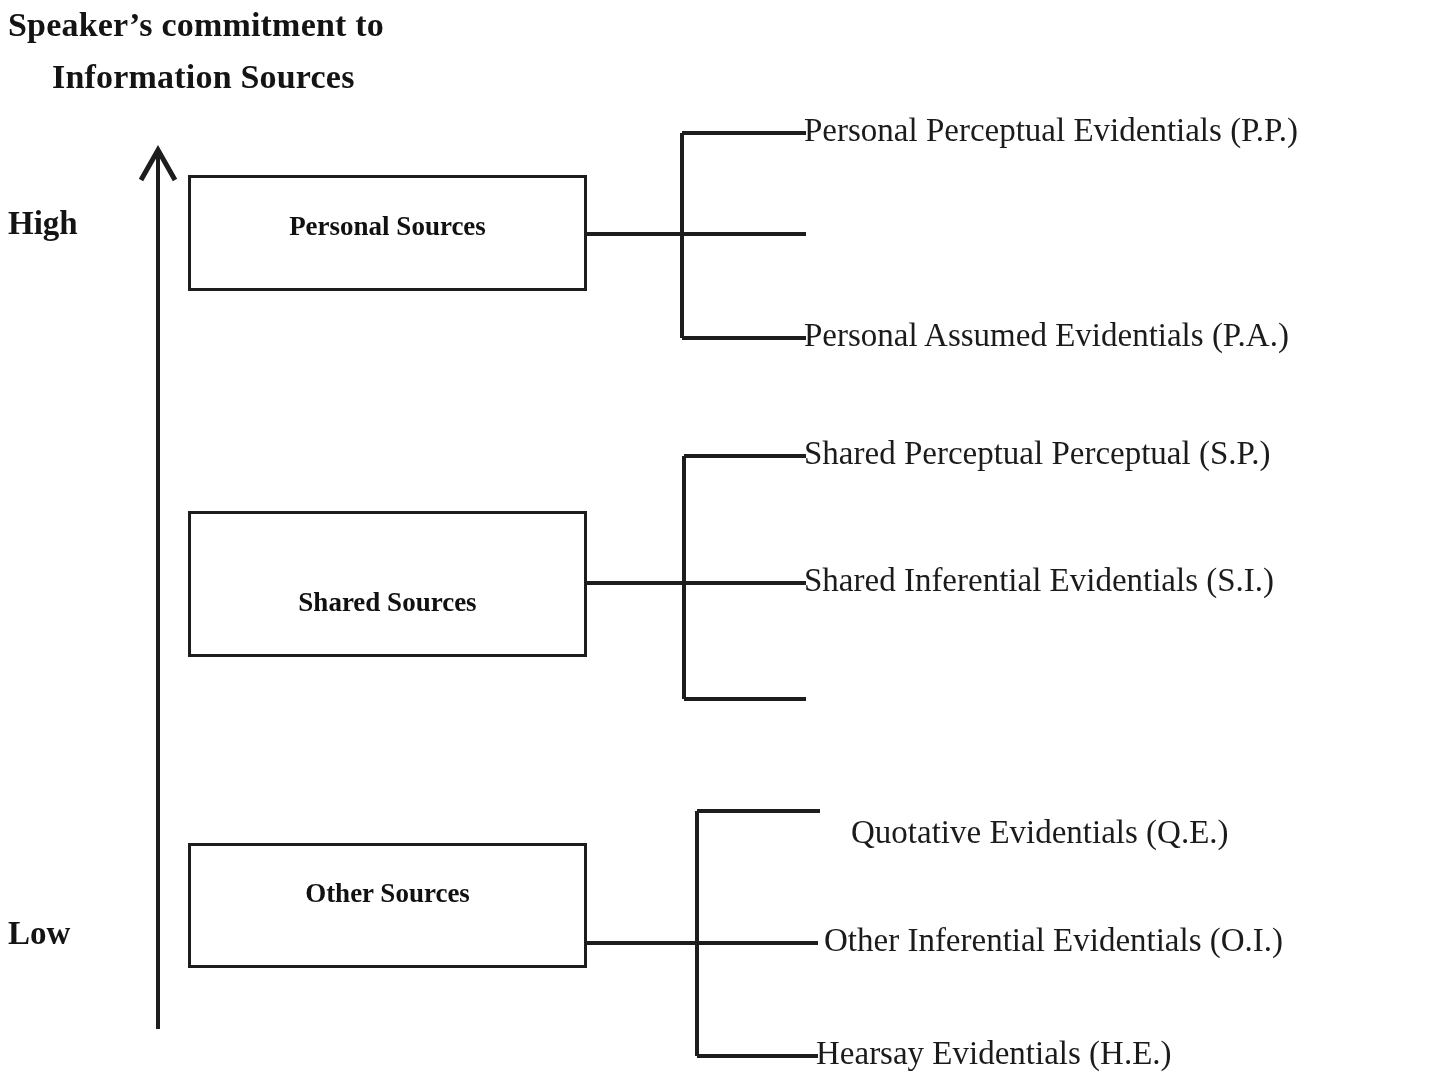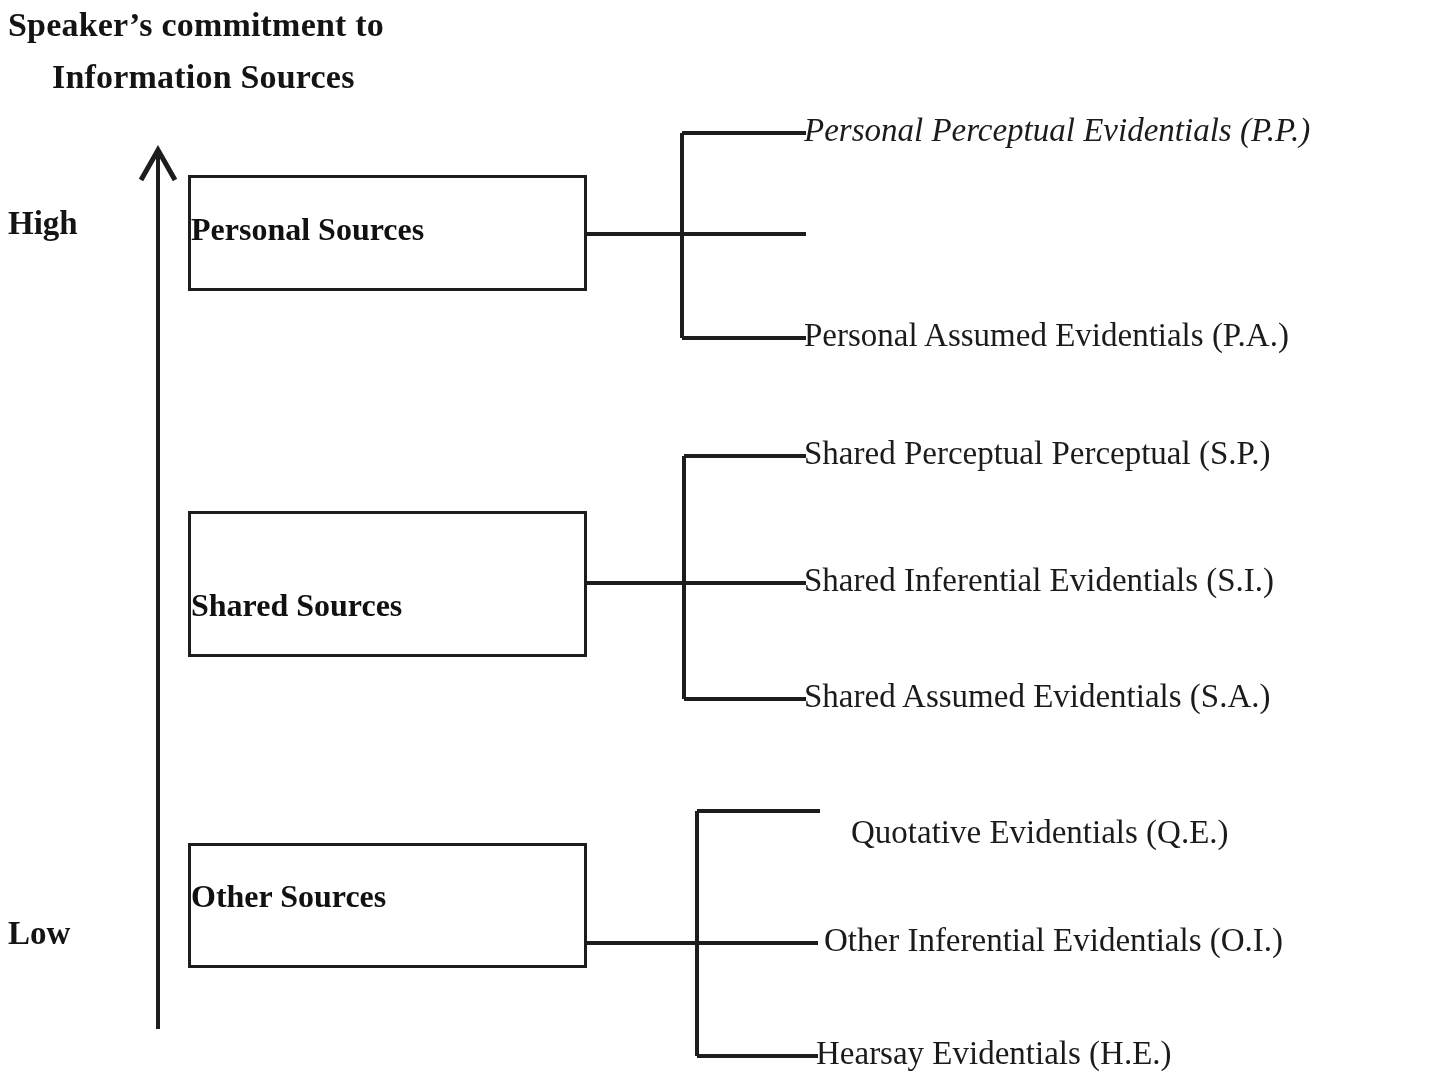--- a/index.html
+++ b/index.html
@@ -68,23 +68,23 @@
     height: 116px;
   }
   #box-personal { left: 188px; top: 175px; height: 116px; }
   #box-shared   { left: 188px; top: 511px; height: 146px; }
   #box-other    { left: 188px; top: 843px; height: 125px; }
 
   .src-box .box-label {
     position: absolute;
     left: 0;
     width: 100%;
-    text-align: left;
+    text-align: center;
     font-weight: bold;
-    font-size: 32px;
+    font-size: 27px;
     color: #111111;
     white-space: nowrap;
   }
   #box-personal .box-label { top: 33px; }
   #box-shared   .box-label { top: 33px; margin-top: 40px; }
   #box-other    .box-label { top: 32px; }
 
   .mode-label {
     position: absolute;
     font-size: 33px;
@@ -133,24 +133,23 @@
   <div class="src-box" id="box-personal">
     <div class="box-label">Personal Sources</div>
   </div>
   <div class="src-box" id="box-shared">
     <div class="box-label">Shared Sources</div>
   </div>
   <div class="src-box" id="box-other">
     <div class="box-label">Other Sources</div>
   </div>
 
-  <div class="mode-label" style="left:804px; top:114px;font-style:italic;">Personal Perceptual Evidentials (P.P.)</div>
+  <div class="mode-label" style="left:804px; top:114px;">Personal Perceptual Evidentials (P.P.)</div>
   <div class="mode-label" style="left:804px; top:319px;">Personal Assumed Evidentials (P.A.)</div>
 
   <div class="mode-label" style="left:804px; top:437px;">Shared Perceptual Perceptual (S.P.)</div>
   <div class="mode-label" style="left:804px; top:564px;">Shared Inferential Evidentials (S.I.)</div>
-  <div class="mode-label" style="left:804px; top:680px;">Shared Assumed Evidentials (S.A.)</div>
 
   <div class="mode-label" style="left:818px; top:816px;margin-left:33px;">Quotative Evidentials (Q.E.)</div>
   <div class="mode-label" style="left:816px; top:924px;margin-left:8px;">Other Inferential Evidentials (O.I.)</div>
   <div class="mode-label" style="left:816px; top:1037px;">Hearsay Evidentials (H.E.)</div>
 
 </div>
 
 </body></html>

